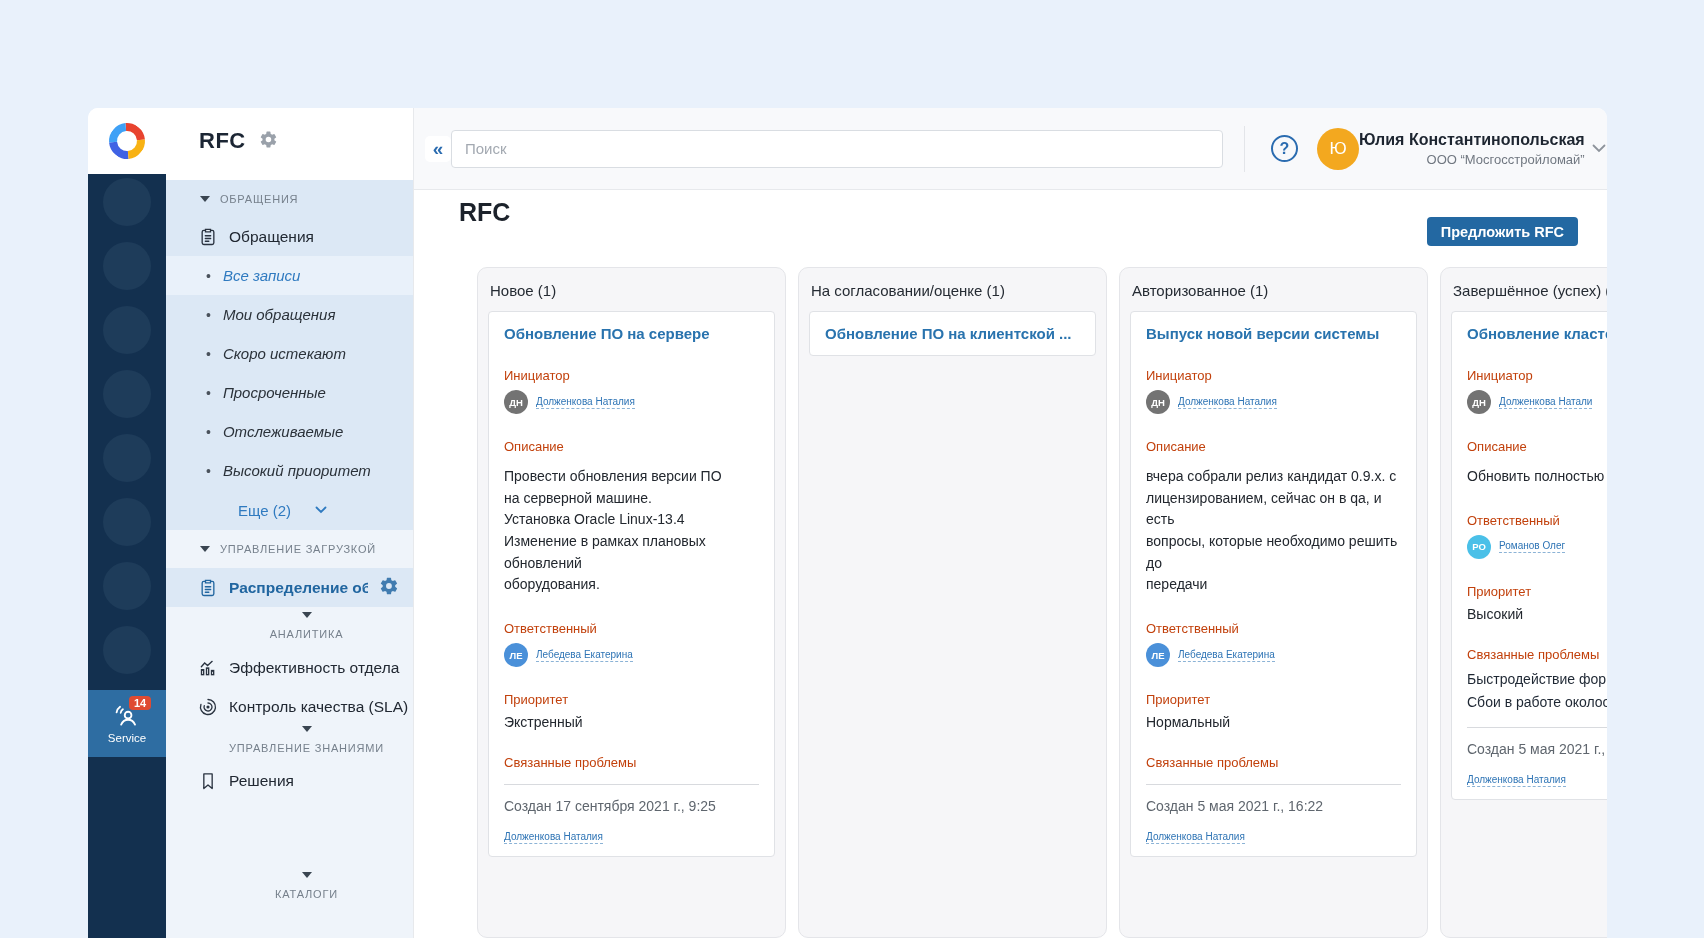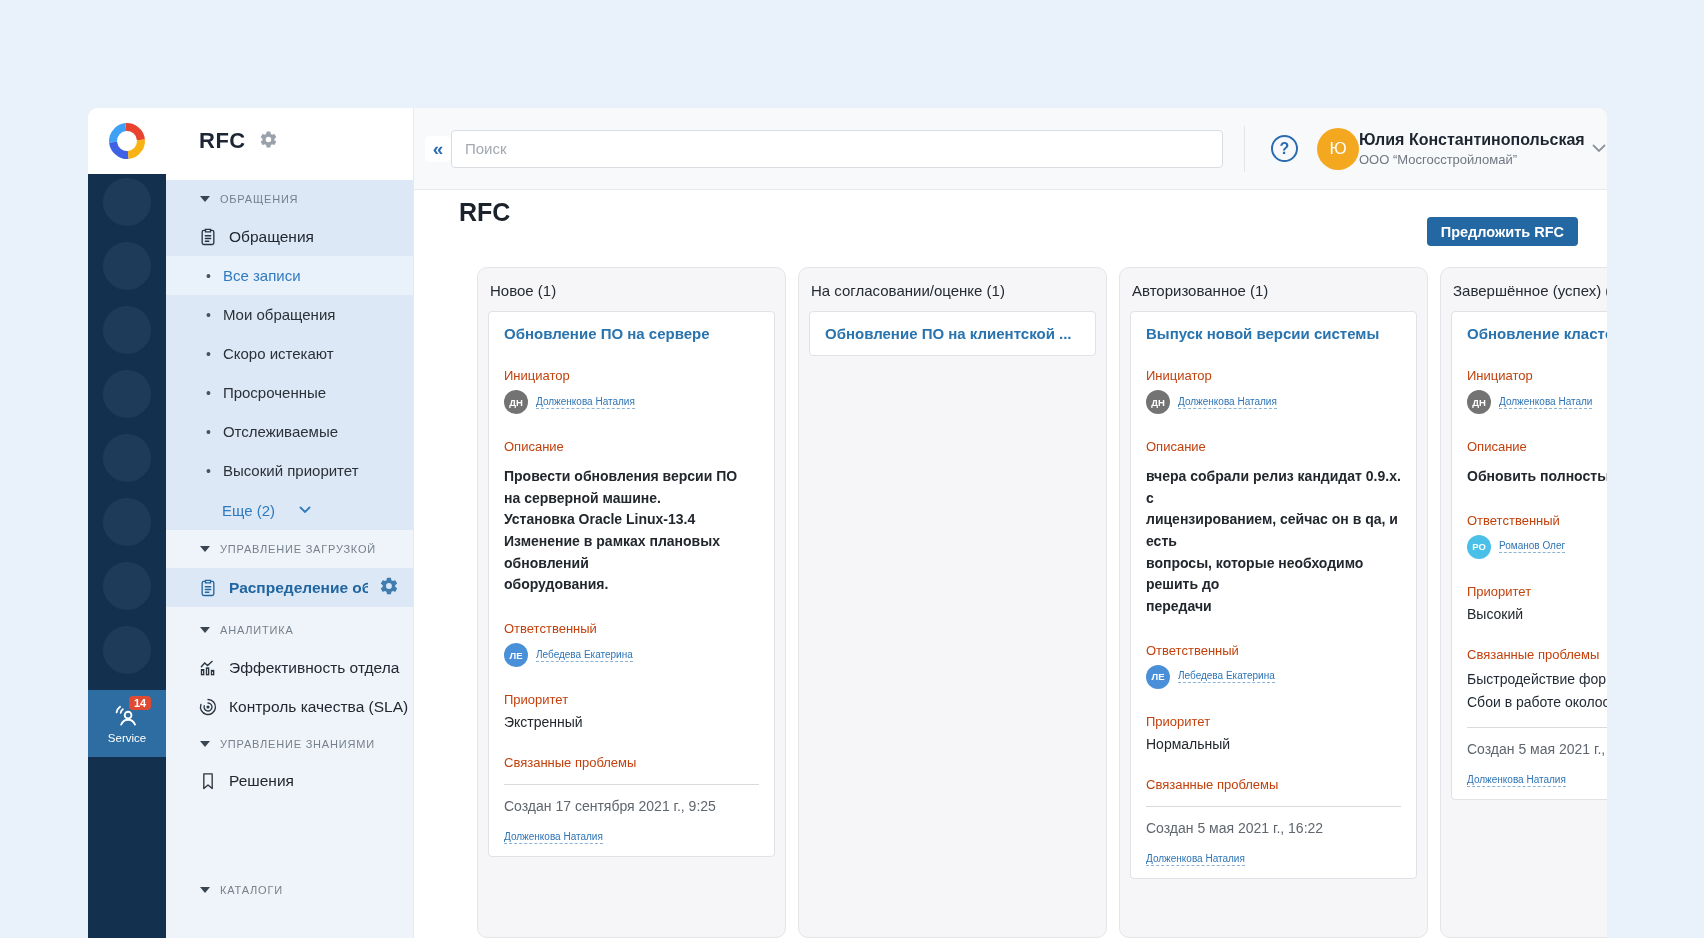--- a/index.html
+++ b/index.html
@@ -29,32 +29,32 @@
 
   
   .sidebar { width:247px; flex:none; background:#EFF4FA; display:flex; flex-direction:column; overflow:hidden; }
   .sb-header { height:66px; background:#fff; flex:none; display:flex; align-items:center; padding-left:33px; gap:13px; }
   .sb-title { font-size:22px; font-weight:bold; color:#1C2634; letter-spacing:.5px; }
   .sb-header .gear { color:#9AA1AA; }
   .sb-spacer6 { height:6px; background:#fff; flex:none; }
 
   .sb-block { background:#DCE8F5; }
   .sb-sec { height:38px; display:flex; align-items:center; padding-left:34px; gap:10px; flex:none; }
-  .sb-sec.h36 { height:36px; }
+  .sb-sec.h36 { height:36px;flex-direction:column; }
   .sb-sec-label { font-size:11px; color:#76808C; letter-spacing:.8px; }
   .tri { width:0; height:0; border-left:5px solid transparent; border-right:5px solid transparent;
          border-top:6px solid #3A4551; }
   .sb-item { height:38px; display:flex; align-items:center; padding-left:32px; gap:11px;
              font-size:15.5px; color:#212832; cursor:pointer; flex:none; }
   .sb-item .ic { color:#2A3340; display:flex; }
   .sb-filter { height:39px; display:flex; align-items:center; padding-left:40px; gap:12px;
-               font-size:15px; color:#2A3139; cursor:pointer; flex:none; }
+               font-style:italic; font-size:15px; color:#2A3139; cursor:pointer; flex:none; }
   .sb-filter::before { content:"•"; color:#4A525C; font-style:normal; font-size:14px; }
   .sb-filter.sel { background:#E9F1FA; color:#2F7AC0; }
-  .sb-more { height:40px; display:flex; align-items:center; padding-left:56px; gap:24px;
+  .sb-more { height:40px; display:flex; align-items:center; padding-left:72px; gap:24px;
              font-size:15px; color:#2F7AC0; cursor:pointer; flex:none; }
   .sb-load-item { height:39px; background:#DCE8F5; display:flex; align-items:center;
                   padding-left:32px; padding-right:14px; gap:11px; cursor:pointer; flex:none; }
   .sb-load-item .lbl { font-size:15.5px; font-weight:bold; color:#2166A0; flex:1; white-space:nowrap; overflow:hidden; }
   .sb-load-item .ic { color:#2166A0; display:flex; }
   .sb-load-item .gear { color:#417CB0; }
   .sb-gap { flex:none; }
   .chev { display:flex; }
 
   
@@ -66,21 +66,21 @@
   .search { width:772px; height:38px; margin-left:0px; border:1px solid #D9DDE2; border-radius:4px;
             background:#fff; padding:0 13px; font-size:15px; color:#2A3038; font-family:"Liberation Sans",sans-serif; }
   .search::placeholder { color:#A3A9B1; }
   .tb-divider { width:1px; height:46px; background:#E3E5E9; margin-left:21px; flex:none; }
   .help-btn { width:27px; height:27px; border-radius:50%; border:2px solid #2B6CB0; background:transparent;
               color:#2B6CB0; font-size:16px; font-weight:bold; margin-left:26px; cursor:pointer;
               display:flex; align-items:center; justify-content:center; flex:none; }
   .user-avatar { width:42px; height:42px; border-radius:50%; background:#F3A81F; color:#fff;
                  font-size:17px; display:flex; align-items:center; justify-content:center;
                  margin-left:19px; flex:none; cursor:pointer; }
-  .user-block { cursor:pointer; }
+  .user-block { cursor:pointer;text-align:right; }
   .user-name { font-size:16px; font-weight:bold; color:#1D2530; }
   .user-org { font-size:13px; color:#707780; margin-top:3px; }
   .user-chev { margin-left:7px; color:#8D939B; display:flex; cursor:pointer; }
 
   .content { flex:1; background:#fff; position:relative; overflow:hidden; }
   .page-title { position:absolute; left:45px; top:8px; font-size:25px; font-weight:bold; color:#1C222B; }
   .propose-btn { position:absolute; right:29px; top:27px; height:29px; padding:0 14px;
                  background:#2368A2; color:#fff; border:none; border-radius:4px;
                  font-size:14.5px; font-weight:bold; cursor:pointer; font-family:"Liberation Sans",sans-serif; }
 
@@ -93,21 +93,21 @@
                 cursor:pointer; text-decoration:none; }
   .fld-label { font-size:13px; color:#c2410c; margin-top:25px; margin-bottom:7px; }
   .person { display:flex; align-items:center; gap:8px; }
   .av { width:24px; height:24px; border-radius:50%; color:#fff; font-size:9.5px; font-weight:bold;
         display:flex; align-items:center; justify-content:center; flex:none; }
   .av-dn { background:#737373; }
   .av-le { background:#4A90D9; }
   .av-ro { background:#4AC0E8; }
   .plink { font-size:10px; color:#2E74B5; border-bottom:1px dashed rgba(46,116,181,.55);
            padding-bottom:1px; cursor:pointer; white-space:nowrap; }
-  .desc { font-size:14px; color:#22272E; line-height:1.55; white-space:pre-line; margin-top:12px;font-weight:bold; }
+  .desc { font-size:14px; color:#22272E; line-height:1.55; white-space:pre-line; margin-top:12px; }
   .value { font-size:14px; color:#22272E; margin-top:2px; }
   .problems { font-size:14px; color:#1E2733; line-height:1.5; margin-top:2px; white-space:nowrap; }
   .card hr { border:none; border-top:1px solid #D8DADE; margin:14px 0 0; }
   .created { font-size:14px; color:#5F666E; margin:13px 0 12px; white-space:nowrap; }
 </style>
 </head>
 <body>
 
 <div class="window">
 

